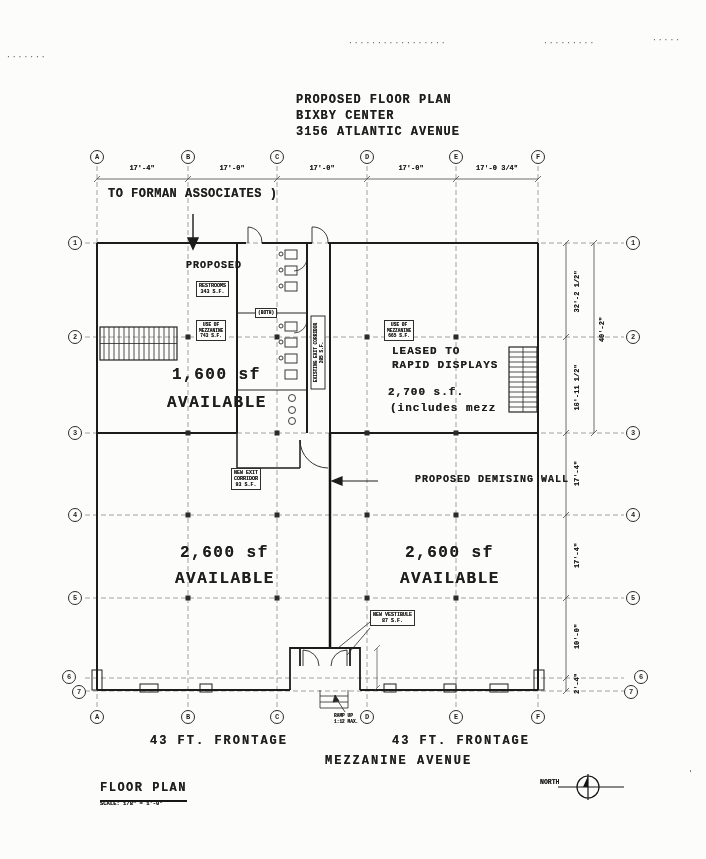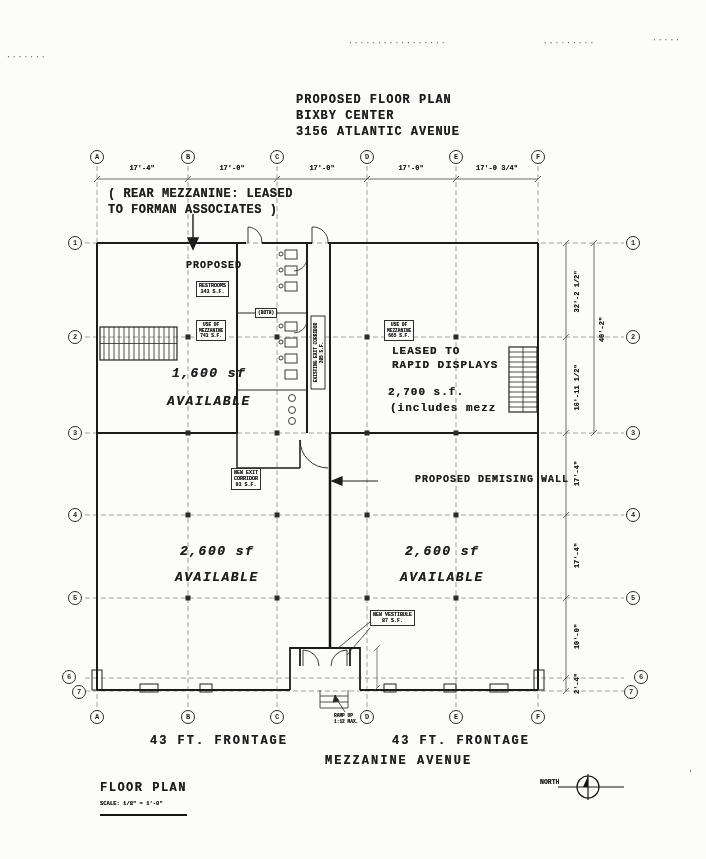--- a/index.html
+++ b/index.html
@@ -7,34 +7,34 @@
   .page {
     position:relative; width:706px; height:859px; background:#fcfcfa;
     font-family:"Liberation Mono","DejaVu Sans Mono",monospace; color:#1e1e1e;
   }
   .abs { position:absolute; white-space:nowrap; }
   .txt { font-weight:bold; text-shadow:0 0 0.4px rgba(25,25,25,0.75); }
   svg.linework { position:absolute; left:0; top:0; }
   .t-title { font-size:12px; line-height:16px; letter-spacing:1px; }
   .t-note  { font-size:12px; line-height:16px; letter-spacing:0.5px; }
   .t-dim   { font-size:7px; line-height:9px; text-align:center; }
-  .t-area  { font-size:13px; letter-spacing:1.5px;font-style:italic; }
+  .t-area  { font-size:16px; letter-spacing:1.5px; }
   .t-med   { font-size:11px; line-height:14px; letter-spacing:1px; }
   .t-small { font-size:10px; letter-spacing:1px; }
   .t-tiny  { font-size:5px; line-height:6px; }
   .t-micro { font-size:4.5px; line-height:5.5px; }
   .box { border:1px solid #2e2e2e; background:#fdfdfc; padding:1px 2px; text-align:center; }
   .rot { transform:rotate(-90deg); }
   .bubble {
     position:absolute; width:14px; height:14px; border:1px solid #2b2b2b; border-radius:50%;
     font-size:7px; line-height:12px; text-align:center; background:#fdfdfc;
     font-weight:bold; color:#1e1e1e;
   }
   .artifact { color:#5a5a5a; font-size:8px; letter-spacing:1px; }
-  .underlined { border-bottom:2px solid #161616; padding-bottom:18px; }
+  .underlined { border-bottom:2px solid #161616; padding-bottom:4px; }
 </style>
 </head>
 <body>
 
 <div class="page">
 
   <svg class="linework" width="706" height="859" viewBox="0 0 706 859">
 
     <g stroke="#8b8b88" stroke-width="0.8" stroke-dasharray="5 3">
       <line x1="97" y1="166" x2="97" y2="708"></line>
@@ -230,21 +230,20 @@
   <div class="abs artifact" style="left:652px;top:35px;">·····</div>
   <div class="abs artifact" style="left:688px;top:768px;">'</div>
 
   <div class="abs" style="left:296px;top:92px;">
     <div class="txt t-title">PROPOSED FLOOR PLAN</div>
     <div class="txt t-title">BIXBY CENTER</div>
     <div class="txt t-title">3156 ATLANTIC AVENUE</div>
   </div>
 
   <div class="abs" style="left:108px;top:186px;">
-    <div class="txt t-note">( REAR MEZZANINE: LEASED</div>
     <div class="txt t-note">TO FORMAN ASSOCIATES )</div>
   </div>
 
   <div class="bubble" style="left:90px;top:150px;">A</div>
   <div class="bubble" style="left:181px;top:150px;">B</div>
   <div class="bubble" style="left:270px;top:150px;">C</div>
   <div class="bubble" style="left:360px;top:150px;">D</div>
   <div class="bubble" style="left:449px;top:150px;">E</div>
   <div class="bubble" style="left:531px;top:150px;">F</div>
 

